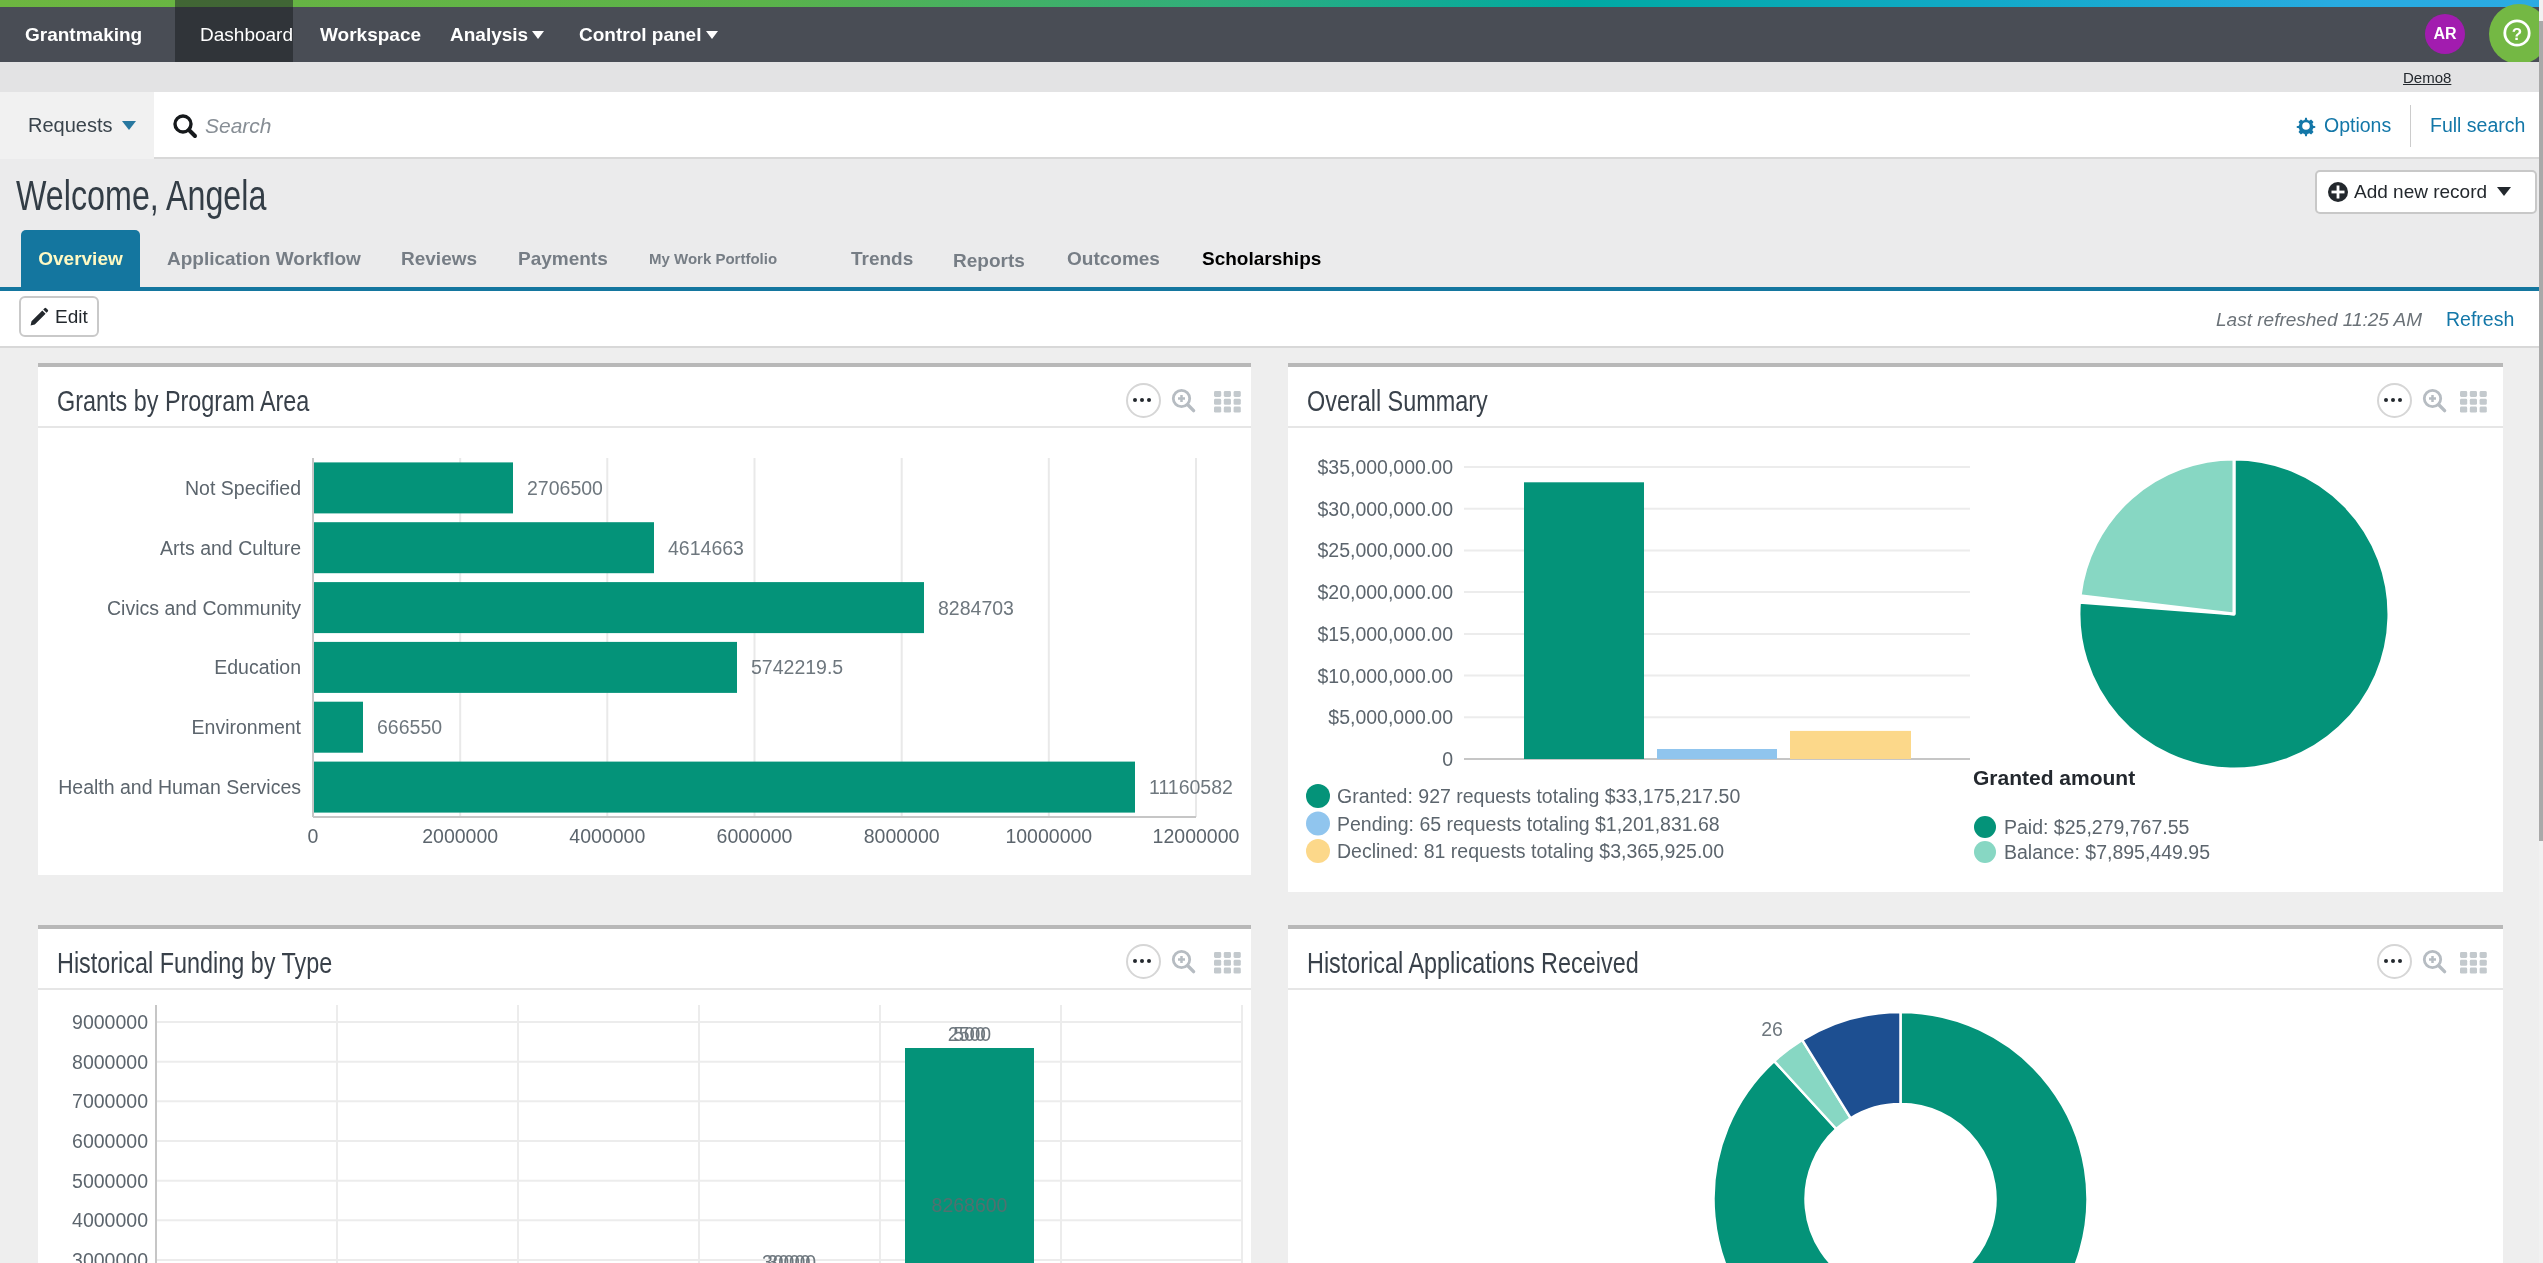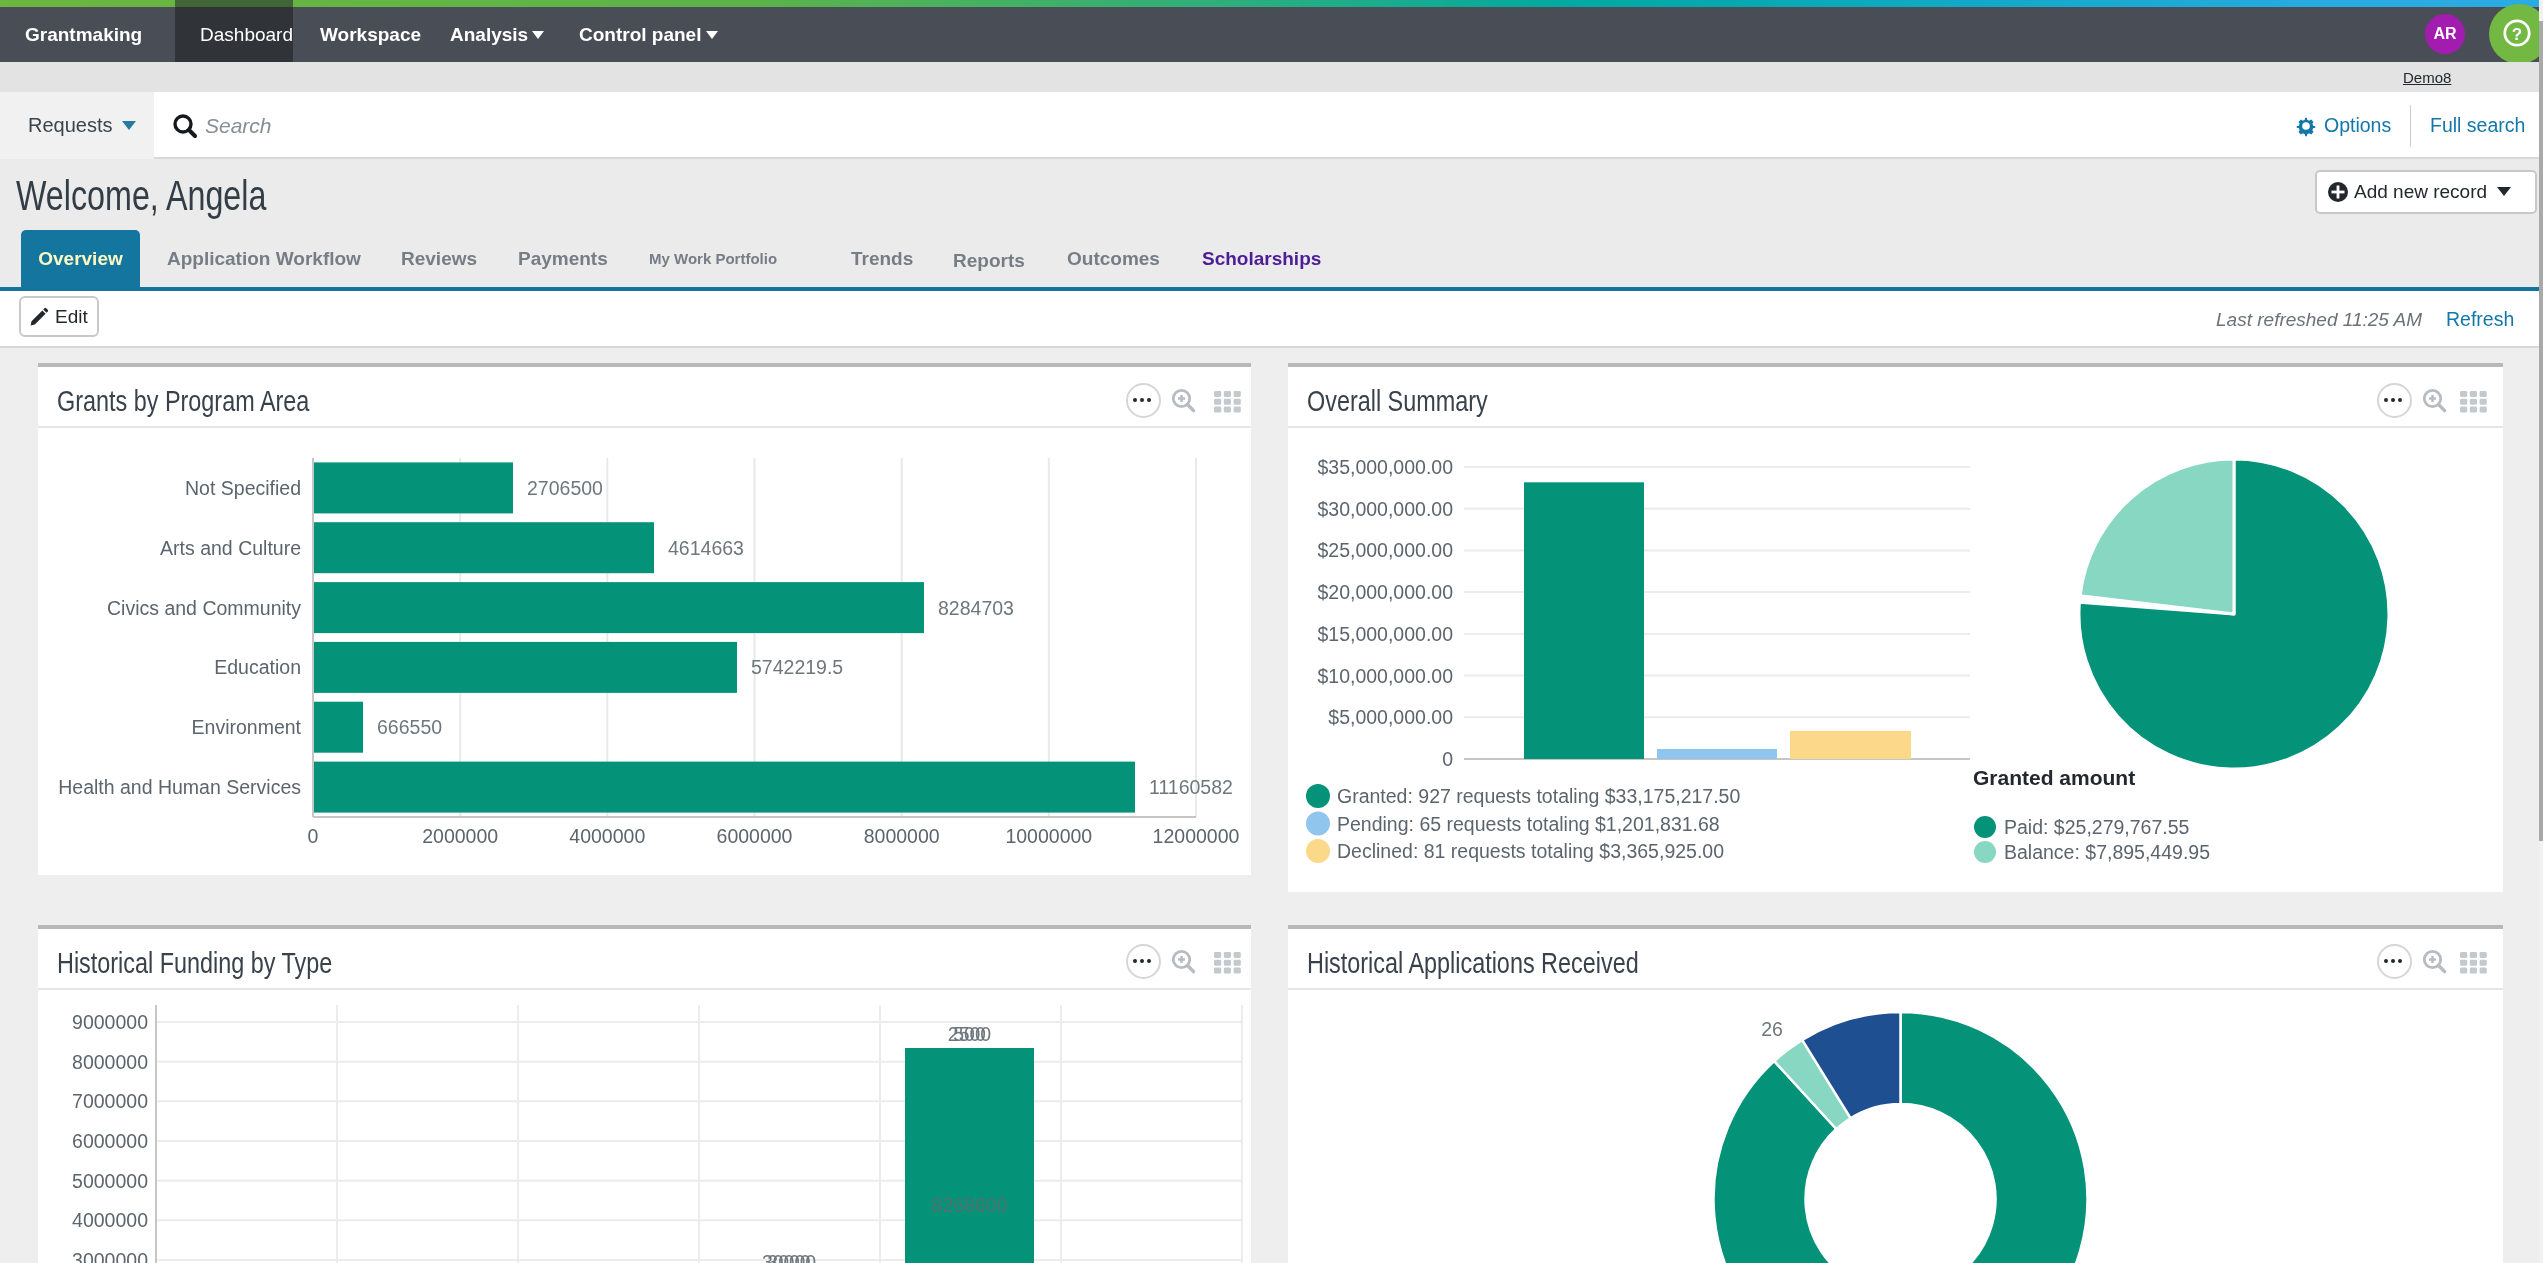--- a/index.html
+++ b/index.html
@@ -63,21 +63,21 @@
 <div class="abs" style="left:2497px;top:187px;width:0;height:0;border-left:7px solid transparent;border-right:7px solid transparent;border-top:9px solid #23282d;"></div>
 
 <div class="abs" style="left:21px;top:230px;width:119px;height:57px;background:#14769f;border-radius:5px 5px 0 0;color:#fef9c3;font-size:19px;font-weight:700;text-align:center;line-height:57px;">Overview</div>
 <div class="abs" style="left:167px;top:230px;height:57px;line-height:57px;font-size:19px;font-weight:700;color:#767d85;">Application Workflow</div>
 <div class="abs" style="left:401px;top:230px;height:57px;line-height:57px;font-size:19px;font-weight:700;color:#767d85;">Reviews</div>
 <div class="abs" style="left:518px;top:230px;height:57px;line-height:57px;font-size:19px;font-weight:700;color:#767d85;">Payments</div>
 <div class="abs" style="left:649px;top:230px;height:57px;line-height:57px;font-size:15px;font-weight:700;color:#767d85;">My Work Portfolio</div>
 <div class="abs" style="left:851px;top:230px;height:57px;line-height:57px;font-size:19px;font-weight:700;color:#767d85;">Trends</div>
 <div class="abs" style="left:953px;top:232px;height:57px;line-height:57px;font-size:19px;font-weight:700;color:#767d85;">Reports</div>
 <div class="abs" style="left:1067px;top:230px;height:57px;line-height:57px;font-size:19px;font-weight:700;color:#767d85;">Outcomes</div>
-<div class="abs" style="left:1202px;top:230px;height:57px;line-height:57px;font-size:19px;font-weight:700;color:#4c1d95;">Scholarships</div>
+<div class="abs" style="left:1202px;top:230px;height:57px;line-height:57px;font-size:19px;font-weight:700;color:#000000;">Scholarships</div>
 <div class="abs" style="left:0;top:287px;width:2543px;height:4px;background:#14769f;"></div>
 
 <div class="abs" style="left:0;top:291px;width:2543px;height:57px;background:#fff;border-bottom:2px solid #d8d8d8;"></div>
 <div class="abs" style="left:19px;top:296px;width:80px;height:41px;background:#fff;border:2px solid #c9c9c9;border-radius:6px;"></div>
 <svg class="abs" style="left:29px;top:307px;" width="20" height="20" viewBox="0 0 20 20">
   <path fill="#23282d" d="M2.5 14.2L1.6 18.4 5.8 17.5 16.6 6.7 13.3 3.4zM14.2 2.5l3.3 3.3 1.3-1.3a1.2 1.2 0 000-1.7L17.2 1.2a1.2 1.2 0 00-1.7 0z"></path>
 </svg>
 <div class="abs" style="left:55px;top:296px;height:41px;line-height:41px;font-size:19px;font-weight:400;color:#23282d;">Edit</div>
 <div class="abs" style="left:2140px;top:291px;width:282px;height:57px;line-height:57px;font-size:19px;font-style:italic;color:#6b7278;text-align:right;">Last refreshed 11:25 AM</div>
 <div class="abs" style="left:2446px;top:291px;height:57px;line-height:57px;font-size:19.5px;color:#1377a8;">Refresh</div>

